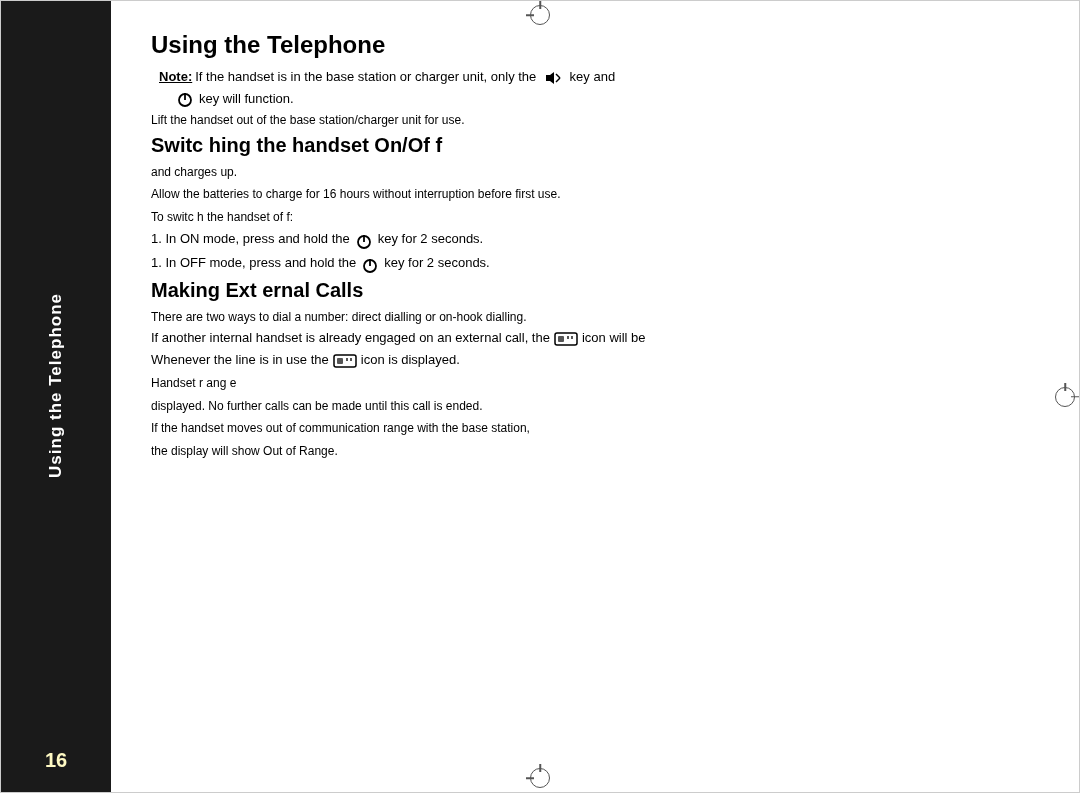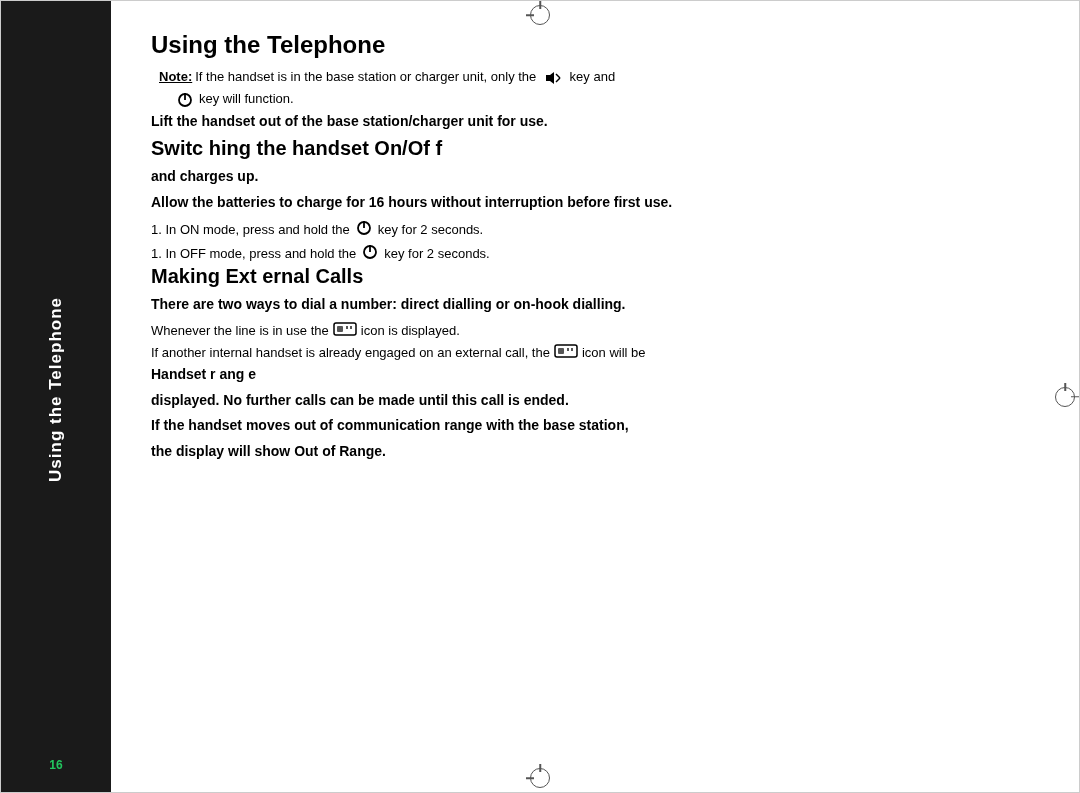--- a/index.html
+++ b/index.html
@@ -81,22 +81,22 @@
       writing-mode: vertical-rl;
       transform: rotate(180deg);
       color: #fff;
       font-size: 17px;
       font-weight: bold;
       letter-spacing: 1px;
       text-align: center;
     }
 
     .sidebar-page-number {
-      color: #22c55e;
-      font-size: 12px;
+      color: #fef9c3;
+      font-size: 20px;
       font-weight: bold;
     }
 
     
     .main-content {
       flex: 1;
       padding: 30px 50px 30px 40px;
       overflow: hidden;
       position: relative;
     }
@@ -111,22 +111,21 @@
     h2.sub-title {
       font-size: 20px;
       font-weight: bold;
       margin-bottom: 6px;
       color: #000;
     }
 
     p {
       margin-bottom: 4px;
       line-height: 1.55;
-      font-size: 14px;
-      font-weight: bold;
+      font-size: 12px;
     }
 
     .note-line {
       display: flex;
       align-items: flex-start;
       line-height: 1.55;
       font-size: 13px;
       margin-bottom: 2px;
       padding-left: 8px;
     }
@@ -152,21 +151,21 @@
     .indent-line {
       padding-left: 20px;
       display: flex;
       align-items: center;
       line-height: 1.55;
       margin-bottom: 2px;
     }
 
     .numbered-item {
       display: flex;
-      align-items: flex-end;
+      align-items: flex-start;
       margin-bottom: 4px;
       font-size: 13px;
     }
   </style>
 </head>
 <body>
 
 <div class="page-container">
 
   <div class="target-mark top-center"></div>
@@ -211,20 +210,21 @@
       </span>
       <span>     key will function.</span>
     </div>
 
     <p>Lift the handset out of the base station/charger unit for use.</p>
 
     <h2 class="sub-title">Switc hing the handset On/Of   f</h2>
 
     <p>and charges up.</p>
     <p>Allow the batteries to charge for 16 hours without interruption before first use.</p>
+    <p>To switc h the handset of  f:</p>
 
     <div class="numbered-item">
       <span>1.   In ON mode, press and hold the</span>
       <span class="inline-icon">
         <svg width="20" height="20" viewBox="0 0 20 20" fill="none" xmlns="http://www.w3.org/2000/svg">
           <circle cx="10" cy="11" r="6" stroke="#000" stroke-width="1.8" fill="none"></circle>
           <line x1="10" y1="4" x2="10" y2="11" stroke="#000" stroke-width="1.8"></line>
         </svg>
       </span>
       <span>key for 2 seconds.</span>
@@ -240,43 +240,43 @@
         </svg>
       </span>
       <span>key for 2 seconds.</span>
     </div>
 
     <h2 class="sub-title">Making Ext ernal Calls</h2>
 
     <p>There are two ways to dial a number: direct dialling or on-hook dialling.</p>
 
     <div class="numbered-item">
-      <span>Whenever the line is in use the</span>
+      <span>If another internal handset is already engaged on an external call, the</span>
       <span class="inline-icon">
         <svg width="24" height="18" viewBox="0 0 24 18" fill="none" xmlns="http://www.w3.org/2000/svg">
           <rect x="1" y="3" width="22" height="12" rx="2" stroke="#000" stroke-width="1.5" fill="none"></rect>
           <rect x="4" y="6" width="6" height="6" rx="1" fill="#555"></rect>
           <rect x="13" y="6" width="2" height="3" fill="#555"></rect>
           <rect x="17" y="6" width="2" height="3" fill="#555"></rect>
         </svg>
       </span>
-      <span>icon is displayed.</span>
-    </div>
-
-    <div class="numbered-item">
-      <span>If another internal handset is already engaged on an external call, the</span>
+      <span>icon will be</span>
+    </div>
+
+    <div class="numbered-item">
+      <span>Whenever the line is in use the</span>
       <span class="inline-icon">
         <svg width="24" height="18" viewBox="0 0 24 18" fill="none" xmlns="http://www.w3.org/2000/svg">
           <rect x="1" y="3" width="22" height="12" rx="2" stroke="#000" stroke-width="1.5" fill="none"></rect>
           <rect x="4" y="6" width="6" height="6" rx="1" fill="#555"></rect>
           <rect x="13" y="6" width="2" height="3" fill="#555"></rect>
           <rect x="17" y="6" width="2" height="3" fill="#555"></rect>
         </svg>
       </span>
-      <span>icon will be</span>
+      <span>icon is displayed.</span>
     </div>
     <p>Handset r ang e</p>
 
     <p>displayed. No further calls can be made until this call is ended.</p>
     <p>If the handset moves out of communication range with the base station,</p>
     <p>the display will show    Out of Range.</p>
 
   </div>
 </div>
 

